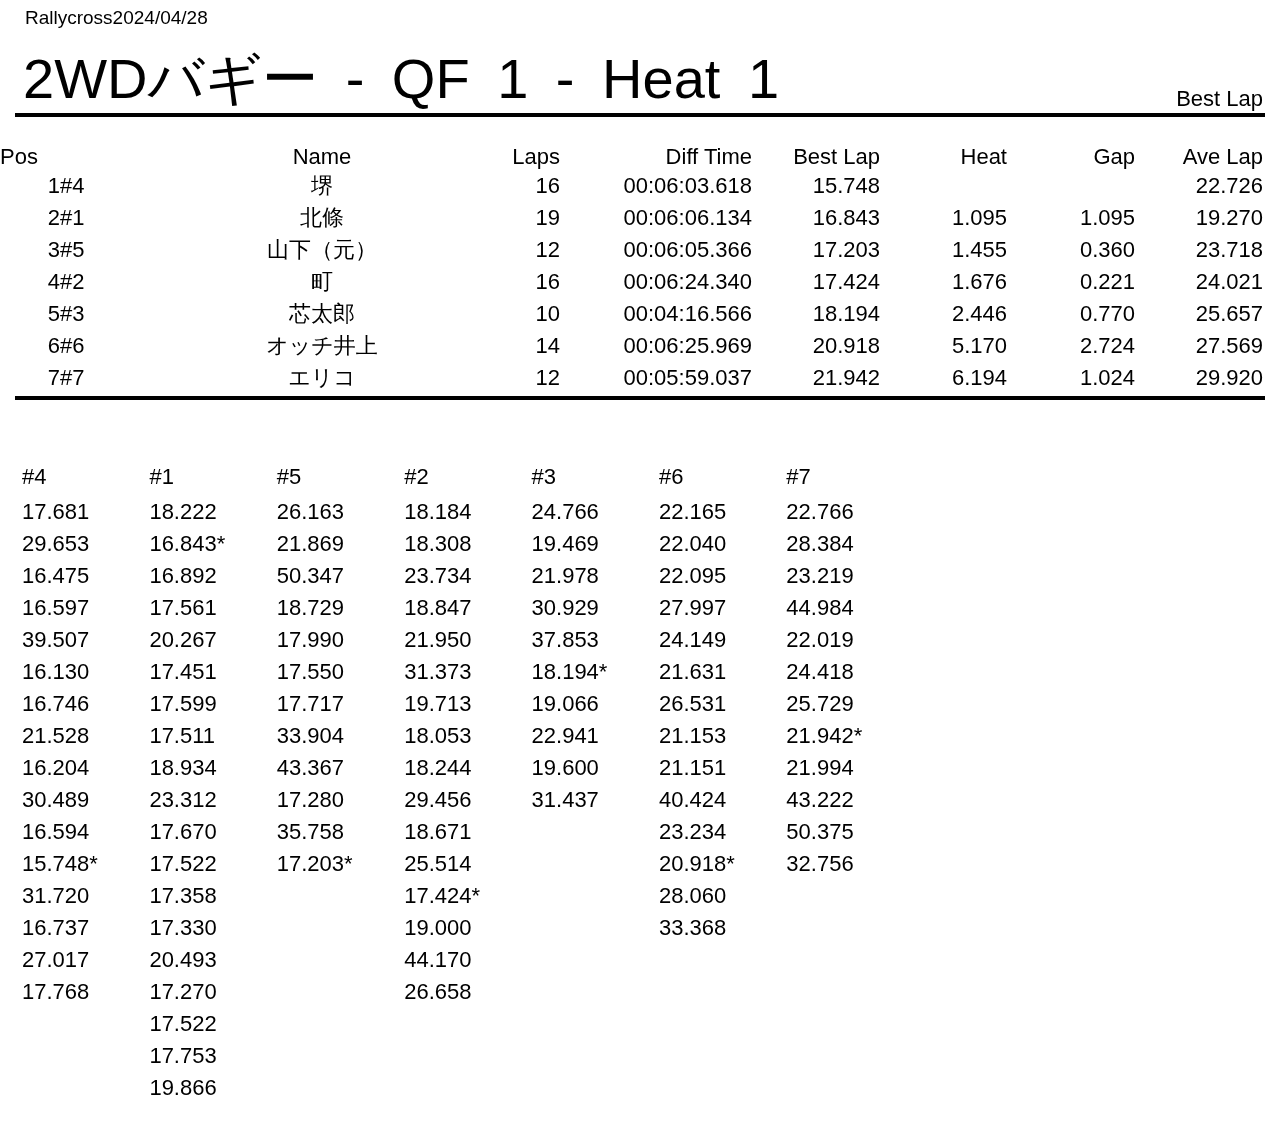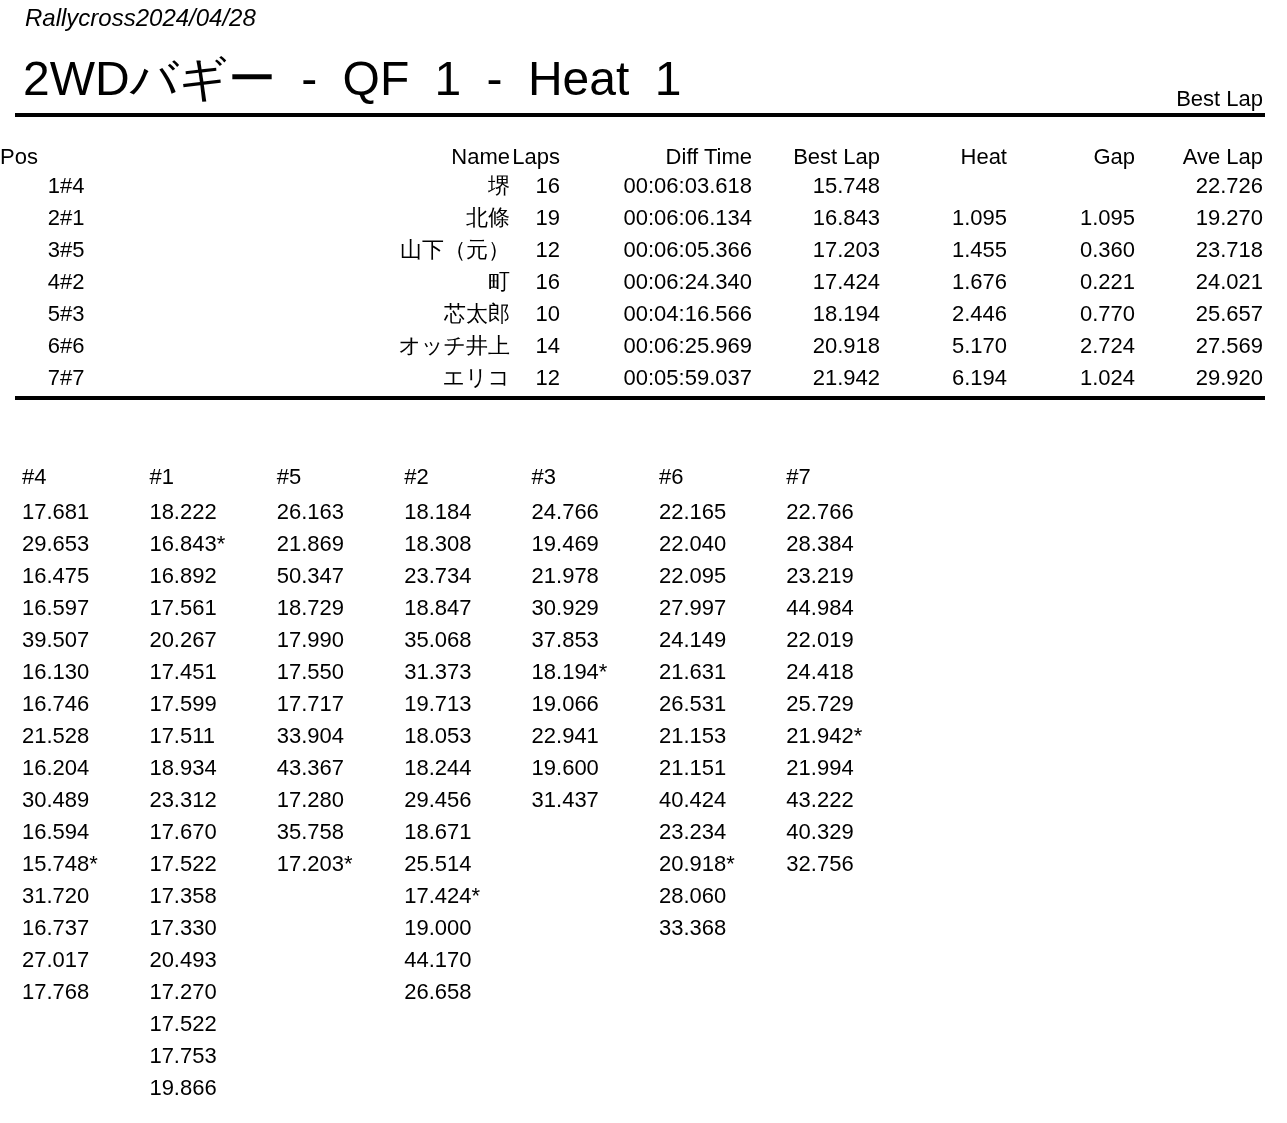--- a/index.html
+++ b/index.html
@@ -9,29 +9,28 @@
     width: 1287px;
     height: 1123px;
     color: #000000;
     font-family: "Liberation Sans", "DejaVu Sans", sans-serif;
     overflow: hidden;
   }
   .event-line {
     position: absolute;
     left: 25px;
     top: 6px;
-    font-size: 24px;
+    font-size: 19px;
     line-height: 24px;
-    font-style: italic;
   }
   .page-title {
     position: absolute;
     left: 23px;
     top: 52px;
-    font-size: 48px;
+    font-size: 56px;
     line-height: 54px;
     word-spacing: 12px;
     white-space: pre;
   }
   .corner-label {
     position: absolute;
     right: 24px;
     top: 86px;
     font-size: 22px;
   }
@@ -58,21 +57,21 @@
     font-size: 22px;
     white-space: nowrap;
     padding: 0;
   }
   table.results thead th { height: 30px; vertical-align: bottom; }
   table.results tbody td { height: 32px; vertical-align: middle; }
 
   .col-pos      { text-align: right; }
   th.col-pos    { text-align: left; padding-left: 25px; }
   .col-car      { text-align: left; padding-left: 34px; }
-  .col-name     { text-align: right; padding-left: 26px; }
+  .col-name     { text-align: center; padding-left: 26px; }
   td.col-name   { font-size: 25px; }
   .col-laps, .col-race_time, .col-best_lap,
   .col-diff, .col-gap, .col-ave_lap { text-align: right; }
 
   .lap-chart {
     position: absolute;
     left: 22px;
     top: 461px;
     display: flex;
   }
@@ -260,21 +259,21 @@
       <div class="lap-value">17.280</div>
       <div class="lap-value">35.758</div>
       <div class="lap-value">17.203*</div>
     </div>
     <div class="lap-col">
       <div class="lap-col-header">#2</div>
       <div class="lap-value">18.184</div>
       <div class="lap-value">18.308</div>
       <div class="lap-value">23.734</div>
       <div class="lap-value">18.847</div>
-      <div class="lap-value">35.068</div>
+      <div class="lap-value">21.950</div>
       <div class="lap-value">31.373</div>
       <div class="lap-value">19.713</div>
       <div class="lap-value">18.053</div>
       <div class="lap-value">18.244</div>
       <div class="lap-value">29.456</div>
       <div class="lap-value">18.671</div>
       <div class="lap-value">25.514</div>
       <div class="lap-value">17.424*</div>
       <div class="lap-value">19.000</div>
       <div class="lap-value">44.170</div>
@@ -315,16 +314,16 @@
       <div class="lap-value">22.766</div>
       <div class="lap-value">28.384</div>
       <div class="lap-value">23.219</div>
       <div class="lap-value">44.984</div>
       <div class="lap-value">22.019</div>
       <div class="lap-value">24.418</div>
       <div class="lap-value">25.729</div>
       <div class="lap-value">21.942*</div>
       <div class="lap-value">21.994</div>
       <div class="lap-value">43.222</div>
-      <div class="lap-value">40.329</div>
+      <div class="lap-value">50.375</div>
       <div class="lap-value">32.756</div>
     </div>
   </div>
 
 </body></html>

